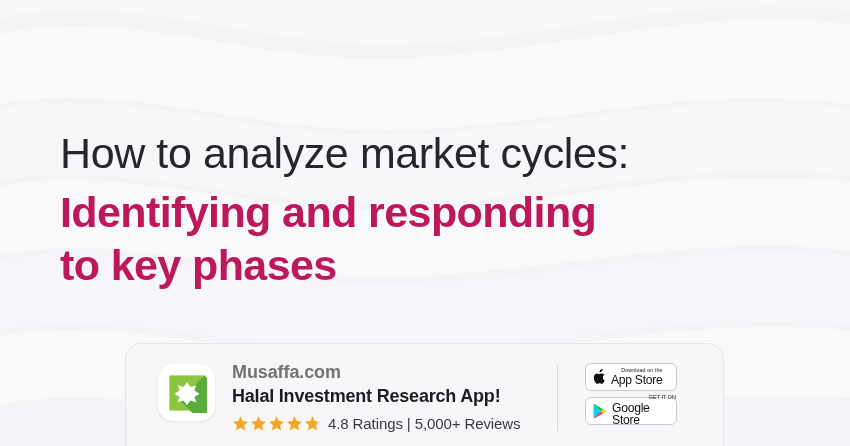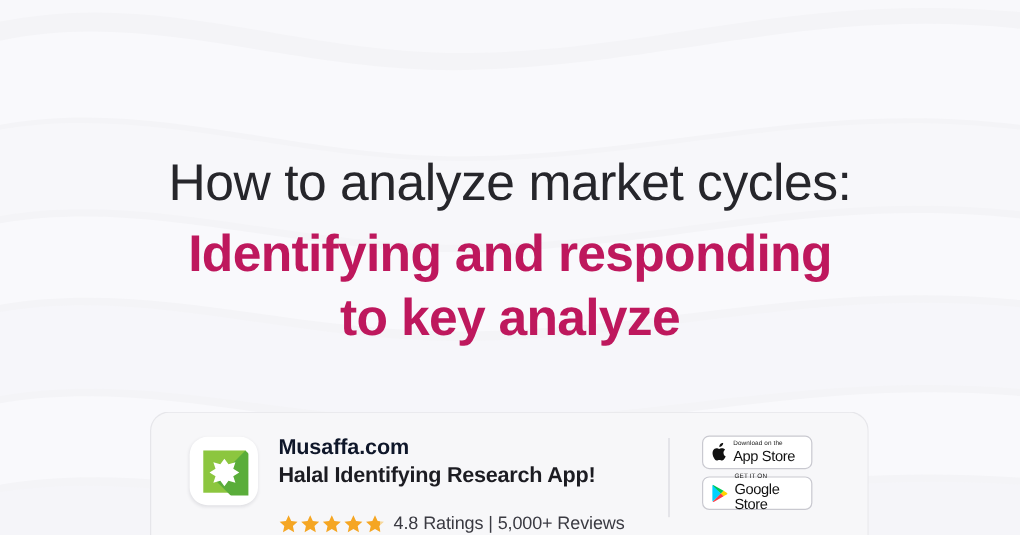--- a/index.html
+++ b/index.html
@@ -16,21 +16,20 @@
     overflow:hidden;
   }
   
   .waves { position:absolute; inset:0; width:850px; height:446px; }
 
   
   .headline {
     position:absolute;
     left:0; right:0;
     top:128px;
-    text-align:center;
     padding:0 60px;
   }
   .line1 {
     font-size:43px;
     font-weight:300;
     letter-spacing:-0.4px;
     color:#26262b;
     line-height:1.18;
     white-space:nowrap;
   }
@@ -74,36 +73,36 @@
     display:flex; align-items:center; justify-content:center;
     margin-top:3px;
   }
   .app-text {
     margin-left:17px;
     min-width:0;
   }
   .brand {
     font-size:18px;
     font-weight:600;
-    color:#0f172a;
+    color:#737373;
     line-height:1.33;
     letter-spacing:-0.1px;
   }
   .tagline {
     font-size:18px;
     font-weight:700;
     color:#1c1c22;
     line-height:1.33;
     letter-spacing:-0.2px;
     white-space:nowrap;
   }
   .rating-row {
     display:flex;
     align-items:center;
-    margin-top:19px;
+    margin-top:6px;
     gap:7px;
   }
   .stars { display:flex; align-items:center; gap:1px; }
   .rating-text {
     font-size:15px;
     font-weight:400;
     color:#3a3a42;
     letter-spacing:-0.1px;
     white-space:nowrap;
   }
@@ -125,21 +124,21 @@
   .badge {
     width:92px; height:28px;
     background:#ffffff;
     border:1px solid #c9c9d0;
     border-radius:6px;
     display:flex;
     align-items:center;
     padding-left:7px;
     gap:5px;
   }
-  .badge-txt { display:flex; flex-direction:column; line-height:1; }
+  .badge-txt { display:flex; flex-direction:column; line-height:1;align-items:flex-end; }
   .badge-small {
     font-size:5.3px;
     font-weight:400;
     color:#161616;
     letter-spacing:0.1px;
     text-transform:none;
     margin-bottom:1.5px;
   }
   .badge-big {
     font-size:12.2px;
@@ -161,21 +160,21 @@
     <path fill="#f9f9fc" d="M0,186 C130,164 250,214 400,210 C565,206 680,164 850,182 L850,250 C680,234 565,272 400,276 C250,280 130,232 0,254 Z"></path>
     <path fill="#f6f6fa" d="M0,260 C130,238 250,288 400,284 C565,280 680,240 850,256 L850,324 C680,310 565,346 400,350 C250,354 130,308 0,330 Z"></path>
     <path fill="#f9f9fc" d="M0,336 C130,314 250,362 400,358 C565,354 680,316 850,330 L850,398 C680,386 565,418 400,422 C250,426 130,382 0,404 Z"></path>
     <path fill="#f5f5f9" d="M0,410 C130,390 250,434 400,430 C565,426 680,392 850,404 L850,446 L0,446 Z"></path>
   </svg>
 
   <div class="headline">
     <div class="line1">How to analyze market cycles:</div>
     <div class="line2">
       <div>Identifying and responding</div>
-      <div>to key analyze</div>
+      <div>to key phases</div>
     </div>
   </div>
 
   <div class="card">
 
     <div class="card-left">
 
       <div class="app-icon">
         <svg width="40" height="40" viewBox="0 0 100 100">
           <g>
@@ -191,21 +190,21 @@
                      L41.5,38.5 Z" transform="translate(0,-7) scale(1,0.92) translate(0,7)"></path>
           </g>
           <g>
             <circle cx="50" cy="50" r="13" fill="#ffffff"></circle>
           </g>
         </svg>
       </div>
 
       <div class="app-text">
         <div class="brand">Musaffa.com</div>
-        <div class="tagline">Halal Identifying Research App!</div>
+        <div class="tagline">Halal Investment Research App!</div>
 
         <div class="rating-row">
           <div class="stars">
             <svg width="17" height="17" viewBox="0 0 20 20">
               <polygon points="10,1.5 12.6,7.2 18.8,7.9 14.2,12.1 15.5,18.2 10,15.1 4.5,18.2 5.8,12.1 1.2,7.9 7.4,7.2" fill="#f5a623"></polygon>
             </svg>
             <svg width="17" height="17" viewBox="0 0 20 20">
               <polygon points="10,1.5 12.6,7.2 18.8,7.9 14.2,12.1 15.5,18.2 10,15.1 4.5,18.2 5.8,12.1 1.2,7.9 7.4,7.2" fill="#f5a623"></polygon>
             </svg>
             <svg width="17" height="17" viewBox="0 0 20 20">

